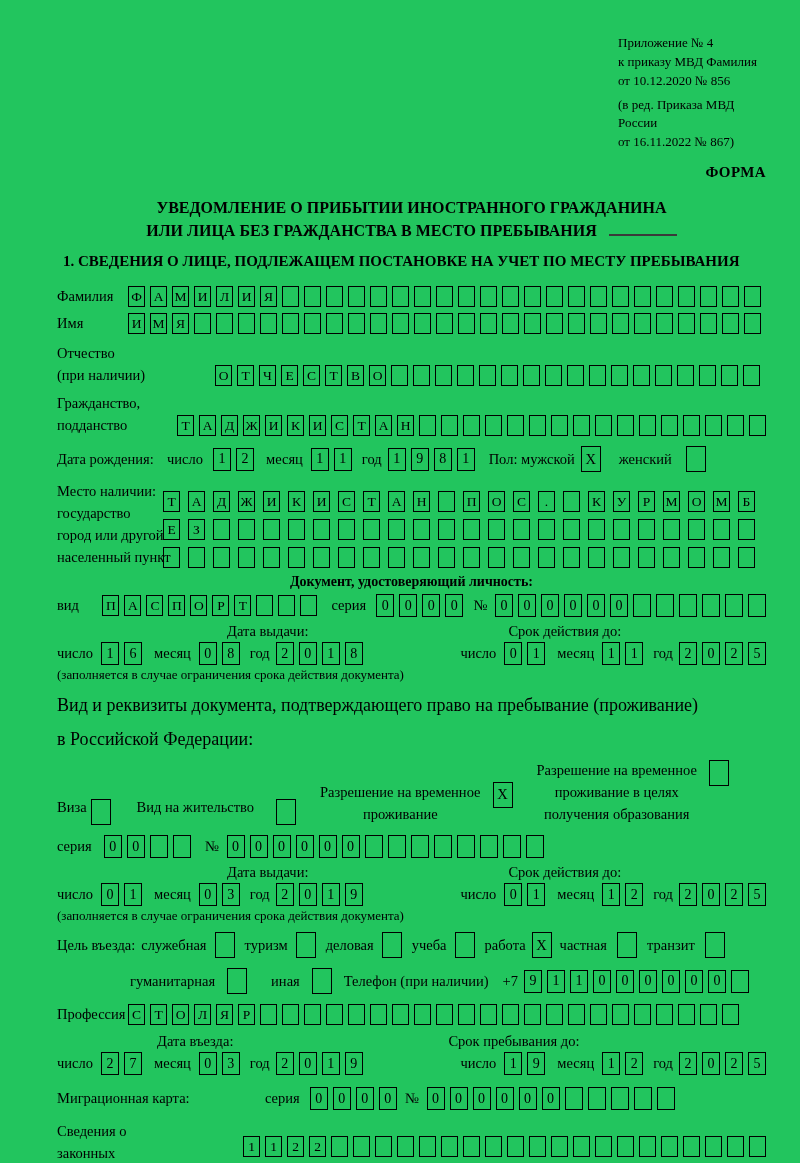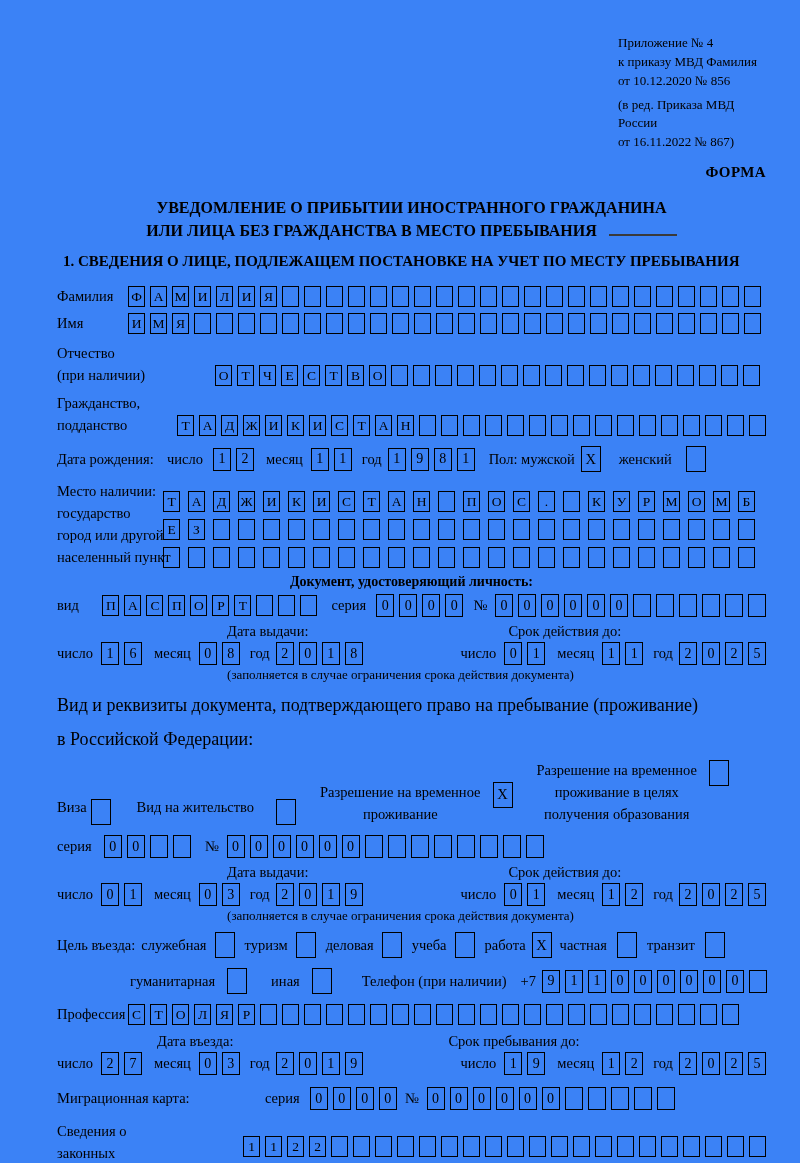--- a/index.html
+++ b/index.html
@@ -1,18 +1,18 @@
 <!DOCTYPE html>
 <html><head>
 <meta charset="utf-8">
 <style>
   * { margin:0; padding:0; box-sizing:border-box; }
   html,body { background:#ffffff; }
   .page {
-    position:relative; width:800px; height:1163px; background:#3b82f6;
+    position:relative; width:800px; height:1163px; background:#22c55e;
     font-family:"Liberation Serif", serif; color:#000;
     padding:34px 34px 0 57px; overflow:hidden;
   }
   .annex { margin-left:561px; font-size:13px; line-height:1.45; }
   .annex .amend { margin-top:5px; }
   .forma { text-align:right; font-weight:700; font-size:15px; margin-top:12px; letter-spacing:.4px; }
   .title { text-align:center; font-weight:700; font-size:16px; line-height:1.45; margin-top:15px; }
   .blank { display:inline-block; width:68px; border-bottom:2px solid #3a3a3a; margin-left:12px; }
   .sech { font-weight:700; font-size:15px; margin-top:11px; margin-left:6px; white-space:nowrap; }
   .frow { display:flex; align-items:center; }
@@ -28,29 +28,29 @@
     font-size:13.5px; line-height:1;
   }
   .cells.big .cell { flex-basis:18px; width:18px; height:23px; font-size:14px; }
   .checkbox {
     flex:0 0 20px; width:20px; height:26px; border:1.4px solid #000;
     display:inline-flex; align-items:center; justify-content:center; font-size:14.5px;
   }
   .cellstack { display:flex; flex-direction:column; gap:7px; }
   .doc-heading { text-align:center; font-weight:700; font-size:14px; margin-top:6px; }
   .caption { font-size:13px; }
-  .cap-right { text-align:center; margin-right:22px; }
+  .cap-right { text-align:left; margin-right:22px; }
   .intro { font-size:18px; line-height:1.85; }
   .cbitem { display:flex; align-items:flex-start; }
   .cbcol { text-align:center; font-size:14.5px; line-height:1.5; }
   .mt2{margin-top:2px}.mt4{margin-top:4px}.mt6{margin-top:6px}.mt8{margin-top:8px}
   .mt10{margin-top:10px}.mt12{margin-top:12px}.mt16{margin-top:16px}
   .ml4{margin-left:4px}.ml6{margin-left:6px}.ml8{margin-left:8px}.ml10{margin-left:10px}
   .ml12{margin-left:12px}.ml14{margin-left:14px}.ml18{margin-left:18px}.ml24{margin-left:24px}
-  .ml26{margin-left:26px}.ml30{margin-left:30px}
+  .ml26{margin-left:26px}.ml30{margin-left:12px}
   .w55{width:55px}.w71{width:71px}.w106{width:106px}.w110{width:110px}
   .w121{width:121px}.w158{width:158px}.w208{width:208px}
 </style>
 </head>
 <body>
 
 <div class="page">
 
   <div class="annex">
     <div>Приложение № 4</div>

